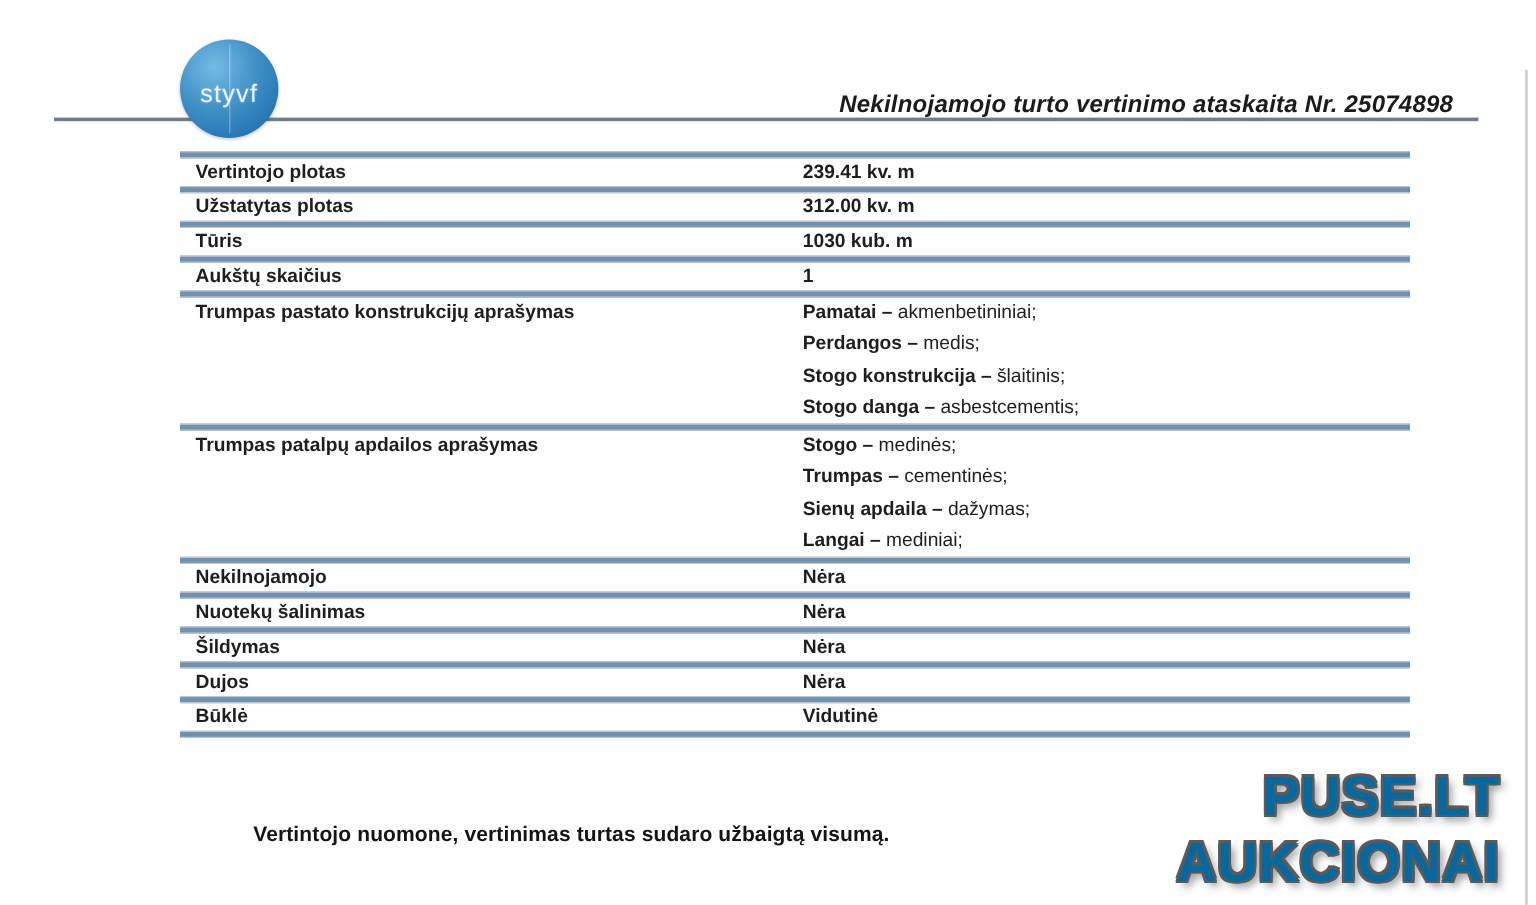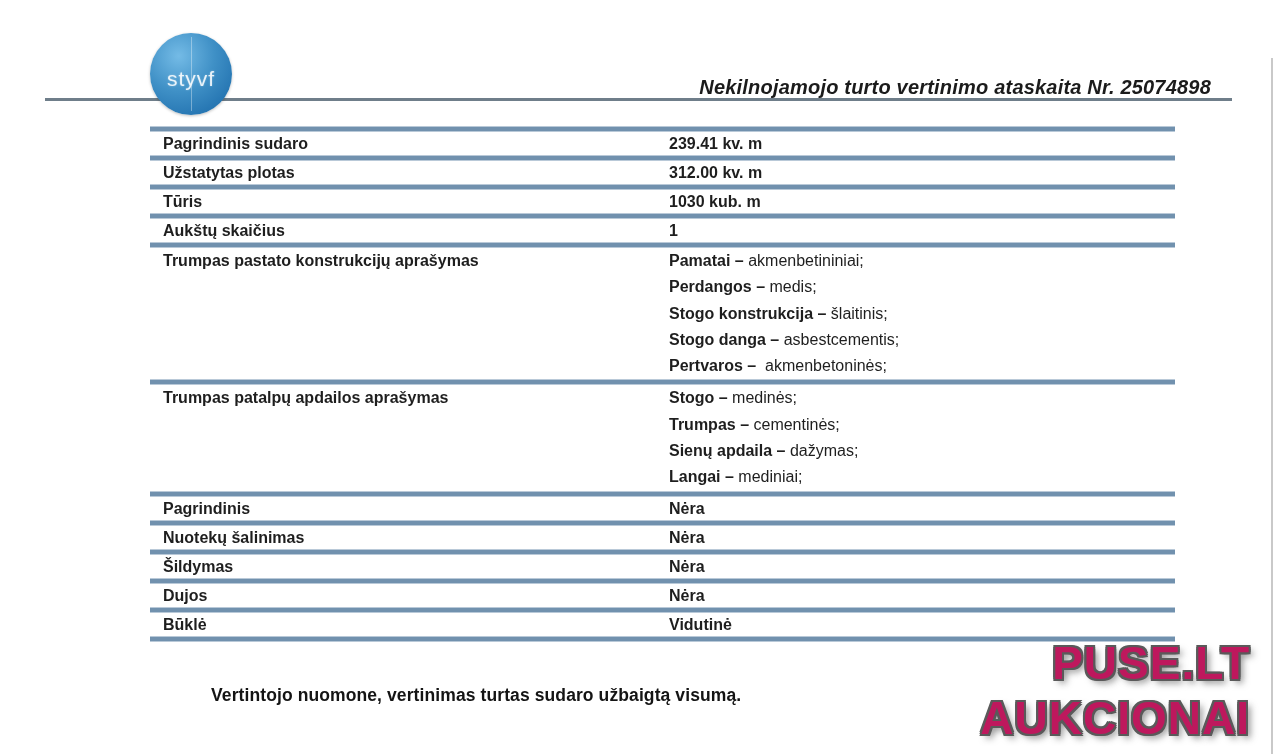--- a/index.html
+++ b/index.html
@@ -40,21 +40,21 @@
 
   
   .footer-note{
     position:absolute;left:211px;top:685px;z-index:1;
     font-size:17.5px;font-weight:700;color:#141414;letter-spacing:.1px;
   }
 
   
   .watermark{
     position:absolute;right:30px;bottom:8px;z-index:5;text-align:right;
-    font-weight:700;font-size:46px;line-height:55px;letter-spacing:1px;color:#be185d;
+    font-weight:700;font-size:46px;line-height:55px;letter-spacing:1px;color:#0369a1;
     text-shadow:
       -2px -2px 0 #5a5a5a, 2px -2px 0 #5a5a5a, -2px 2px 0 #5a5a5a, 2px 2px 0 #5a5a5a,
       0 -2px 0 #5a5a5a, 0 2px 0 #5a5a5a, -2px 0 0 #5a5a5a, 2px 0 0 #5a5a5a,
       4px 4px 7px rgba(40,40,40,.55);
   }
 
   
   .page-right-edge{position:absolute;left:1271px;top:58px;height:696px;width:2px;background:#c9c9c9;}
 </style>
 </head>
@@ -66,21 +66,21 @@
 
   <div class="logo">
     <span class="logo-text">styvf</span>
   </div>
 
   <div class="report-title">Nekilnojamojo turto vertinimo ataskaita Nr. 25074898</div>
 
   <div class="property-table">
       <div class="sep"></div>
       <div class="row row-simple">
-        <div class="cell-label">Pagrindinis sudaro</div>
+        <div class="cell-label">Vertintojo plotas</div>
         <div class="cell-value">
           <div class="value-line"><span class="value-key">239.41 kv. m</span></div>
         </div>
       </div>
       <div class="sep"></div>
       <div class="row row-simple">
         <div class="cell-label">Užstatytas plotas</div>
         <div class="cell-value">
           <div class="value-line"><span class="value-key">312.00 kv. m</span></div>
         </div>
@@ -100,36 +100,35 @@
         </div>
       </div>
       <div class="sep"></div>
       <div class="row row-multi">
         <div class="cell-label">Trumpas pastato konstrukcijų aprašymas</div>
         <div class="cell-value">
           <div class="value-line"><span class="value-key">Pamatai –</span><span class="value-rest"> akmenbetininiai;</span></div>
           <div class="value-line"><span class="value-key">Perdangos –</span><span class="value-rest"> medis;</span></div>
           <div class="value-line"><span class="value-key">Stogo konstrukcija –</span><span class="value-rest"> šlaitinis;</span></div>
           <div class="value-line"><span class="value-key">Stogo danga –</span><span class="value-rest"> asbestcementis;</span></div>
-          <div class="value-line"><span class="value-key">Pertvaros –</span><span class="value-rest">  akmenbetoninės;</span></div>
         </div>
       </div>
       <div class="sep"></div>
       <div class="row row-multi">
         <div class="cell-label">Trumpas patalpų apdailos aprašymas</div>
         <div class="cell-value">
           <div class="value-line"><span class="value-key">Stogo –</span><span class="value-rest"> medinės;</span></div>
           <div class="value-line"><span class="value-key">Trumpas –</span><span class="value-rest"> cementinės;</span></div>
           <div class="value-line"><span class="value-key">Sienų apdaila –</span><span class="value-rest"> dažymas;</span></div>
           <div class="value-line"><span class="value-key">Langai –</span><span class="value-rest"> mediniai;</span></div>
         </div>
       </div>
       <div class="sep"></div>
       <div class="row row-simple">
-        <div class="cell-label">Pagrindinis</div>
+        <div class="cell-label">Nekilnojamojo</div>
         <div class="cell-value">
           <div class="value-line"><span class="value-key">Nėra</span></div>
         </div>
       </div>
       <div class="sep"></div>
       <div class="row row-simple">
         <div class="cell-label">Nuotekų šalinimas</div>
         <div class="cell-value">
           <div class="value-line"><span class="value-key">Nėra</span></div>
         </div>

